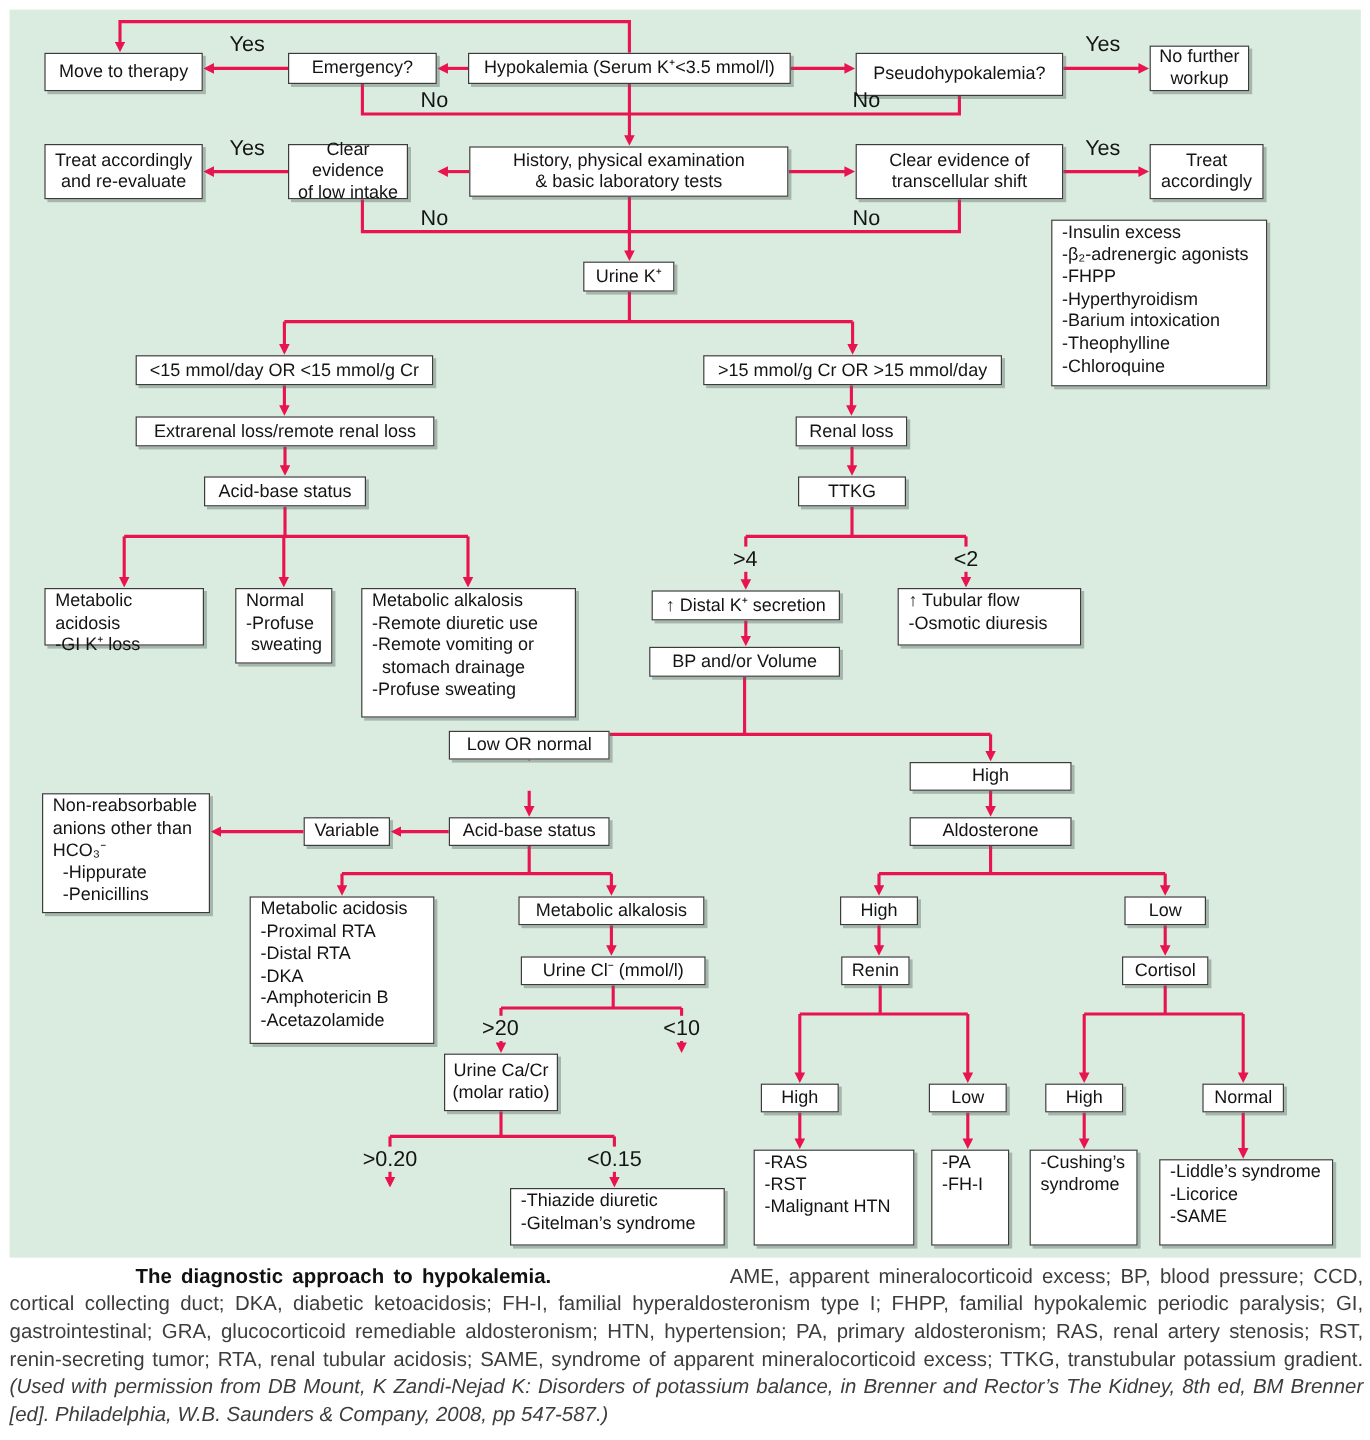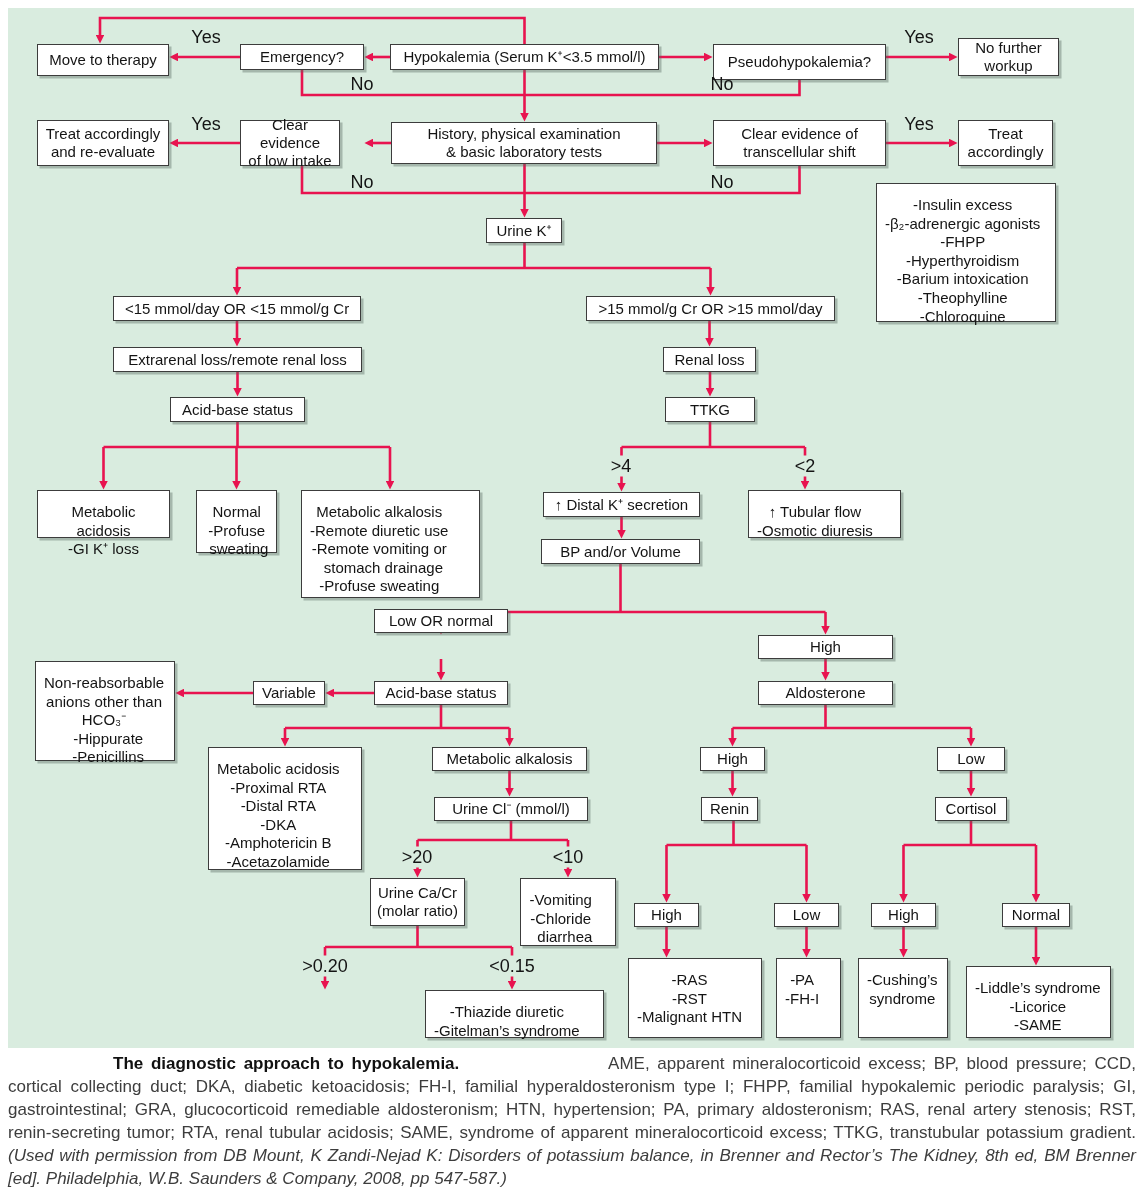--- a/index.html
+++ b/index.html
@@ -8,22 +8,22 @@
   .panel{position:absolute;left:8px;top:8px;width:1126px;height:1040px;background:var(--bg,#d9ecdf);}
   #arrows{position:absolute;left:0;top:0;}
   .ar path{fill:none;stroke:var(--arrow,#e8134f);stroke-width:2.6;}
   #ah path{fill:var(--arrow,#e8134f);}
   .box{position:absolute;box-sizing:border-box;background:#fff;
        border:1.5px solid var(--border,#3c3c3c);
        box-shadow:2.5px 2.5px 0 rgba(88,104,94,.4);
        display:flex;align-items:center;justify-content:center;
        text-align:center;white-space:pre-line;
        font-size:15px;line-height:1.18;color:var(--ink,#141414);padding:1px 4px;}
-  .box.list{align-items:flex-start;justify-content:flex-start;text-align:center;
-       line-height:1.24;padding:12px 8px;}
+  .box.list{align-items:flex-start;justify-content:flex-start;text-align:left;
+       line-height:1.24;padding:1px 8px;}
   .lab{position:absolute;transform:translate(-50%,-50%);font-size:18px;
        color:var(--ink,#141414);white-space:nowrap;}
   .lab.ongreen{background:var(--bg,#d9ecdf);padding:0 3px;}
   .caption{position:absolute;left:8px;top:1052px;width:1128px;
        font-size:17px;line-height:23px;color:var(--caption_ink,#3d3d3d);
        text-align:justify;text-indent:105px;}
   .cap-title{font-weight:bold;color:#111;}
   .cap-gap{display:inline-block;width:142px;}
   .cap-src{font-style:italic;}
 </style>
@@ -102,21 +102,21 @@
       <path marker-end="url(#ah)" d="M806.5 927 V954"></path>
       <path marker-end="url(#ah)" d="M903.5 927 V954"></path>
       <path marker-end="url(#ah)" d="M1036 927 V962"></path>
     </g>
   </svg>
 
   <div class="box" style="left:37px;top:44px;width:132px;height:32px">Move to therapy</div>
   <div class="box" style="left:240px;top:44px;width:124px;height:26px">Emergency?</div>
   <div class="box" style="left:390px;top:44px;width:269px;height:26px">Hypokalemia (Serum K⁺&lt;3.5 mmol/l)</div>
   <div class="box" style="left:713px;top:44px;width:173px;height:36px">Pseudohypokalemia?</div>
-  <div class="box" style="left:958px;top:38px;width:101px;height:38px">No further
+  <div class="box" style="left:958px;top:38px;width:83px;height:38px">No further
 workup</div>
 
   <div class="box" style="left:37px;top:120px;width:132px;height:46px">Treat accordingly
 and re-evaluate</div>
   <div class="box" style="left:240px;top:120px;width:100px;height:46px">Clear evidence
 of low intake</div>
   <div class="box" style="left:391px;top:122px;width:266px;height:42px">History, physical examination
 &amp; basic laboratory tests</div>
   <div class="box" style="left:713px;top:120px;width:173px;height:46px">Clear evidence of
 transcellular shift</div>
@@ -167,23 +167,20 @@
   <div class="box list" style="left:208px;top:747px;width:154px;height:123px">Metabolic acidosis
 -Proximal RTA
 -Distal RTA
 -DKA
 -Amphotericin B
 -Acetazolamide</div>
   <div class="box" style="left:432px;top:747px;width:155px;height:24px">Metabolic alkalosis</div>
   <div class="box" style="left:434px;top:797px;width:154px;height:24px">Urine Cl⁻ (mmol/l)</div>
   <div class="box" style="left:370px;top:878px;width:95px;height:48px">Urine Ca/Cr
 (molar ratio)</div>
-  <div class="box list" style="left:520px;top:878px;width:96px;height:68px">-Vomiting
--Chloride
-&nbsp;&nbsp;diarrhea</div>
   <div class="box list" style="left:425px;top:990px;width:179px;height:48px">-Thiazide diuretic
 -Gitelman’s syndrome</div>
 
   <div class="box" style="left:758px;top:681px;width:135px;height:24px">Aldosterone</div>
   <div class="box" style="left:700px;top:747px;width:65px;height:24px">High</div>
   <div class="box" style="left:937px;top:747px;width:68px;height:24px">Low</div>
   <div class="box" style="left:701px;top:797px;width:57px;height:24px">Renin</div>
   <div class="box" style="left:935px;top:797px;width:72px;height:24px">Cortisol</div>
   <div class="box" style="left:634px;top:903px;width:65px;height:24px">High</div>
   <div class="box" style="left:774px;top:903px;width:65px;height:24px">Low</div>

